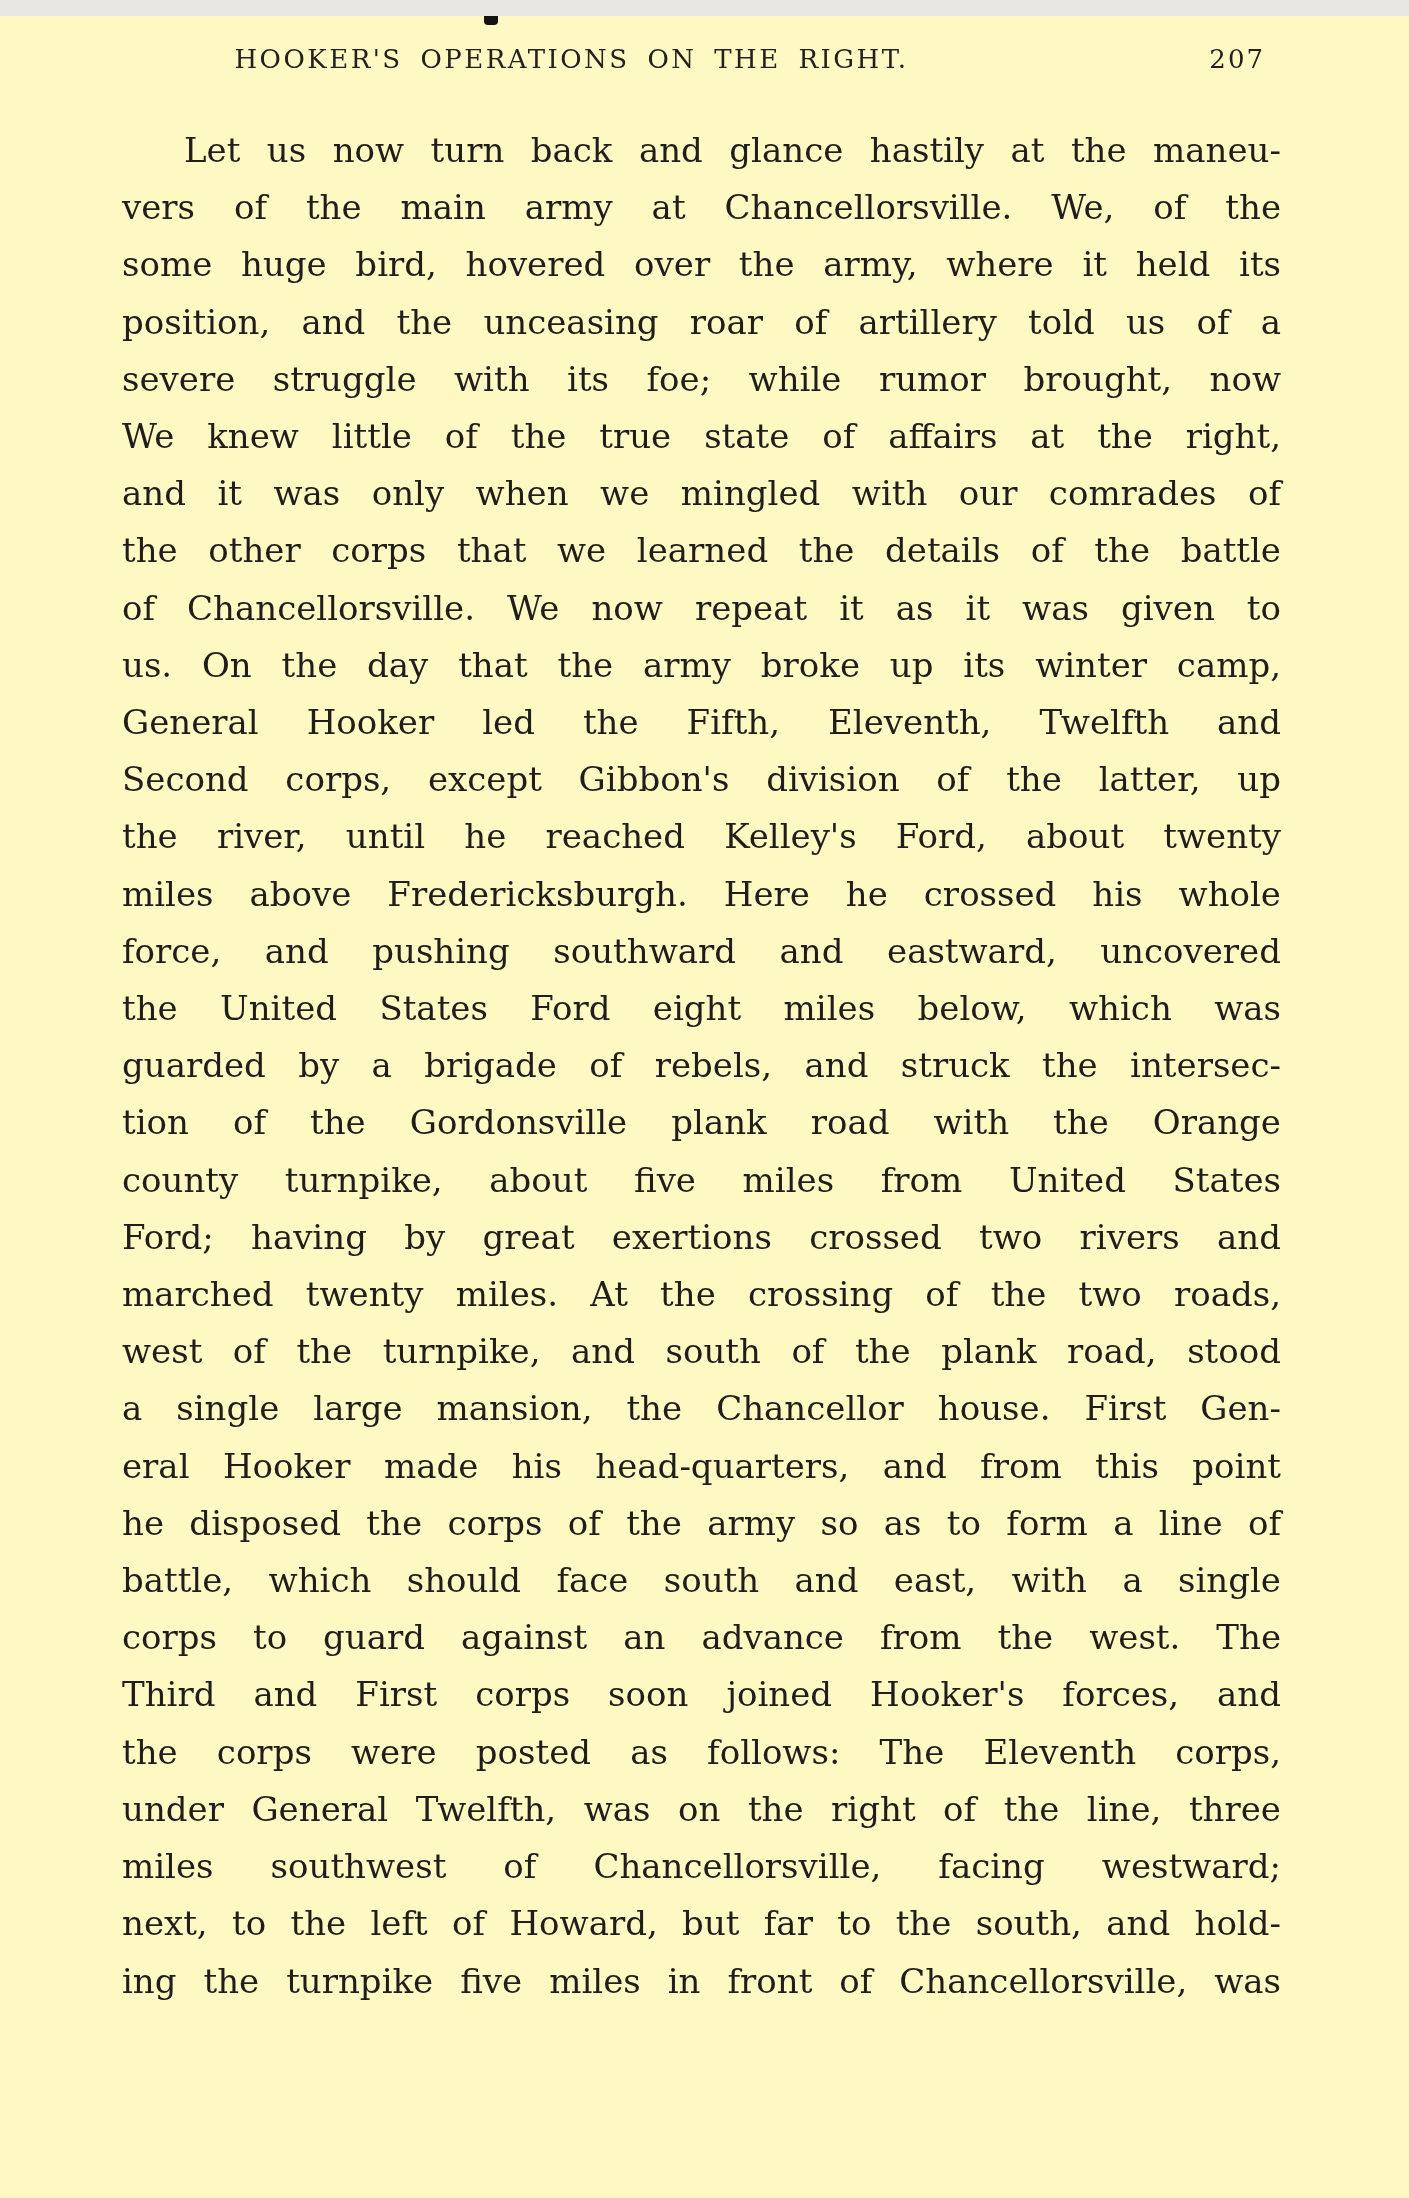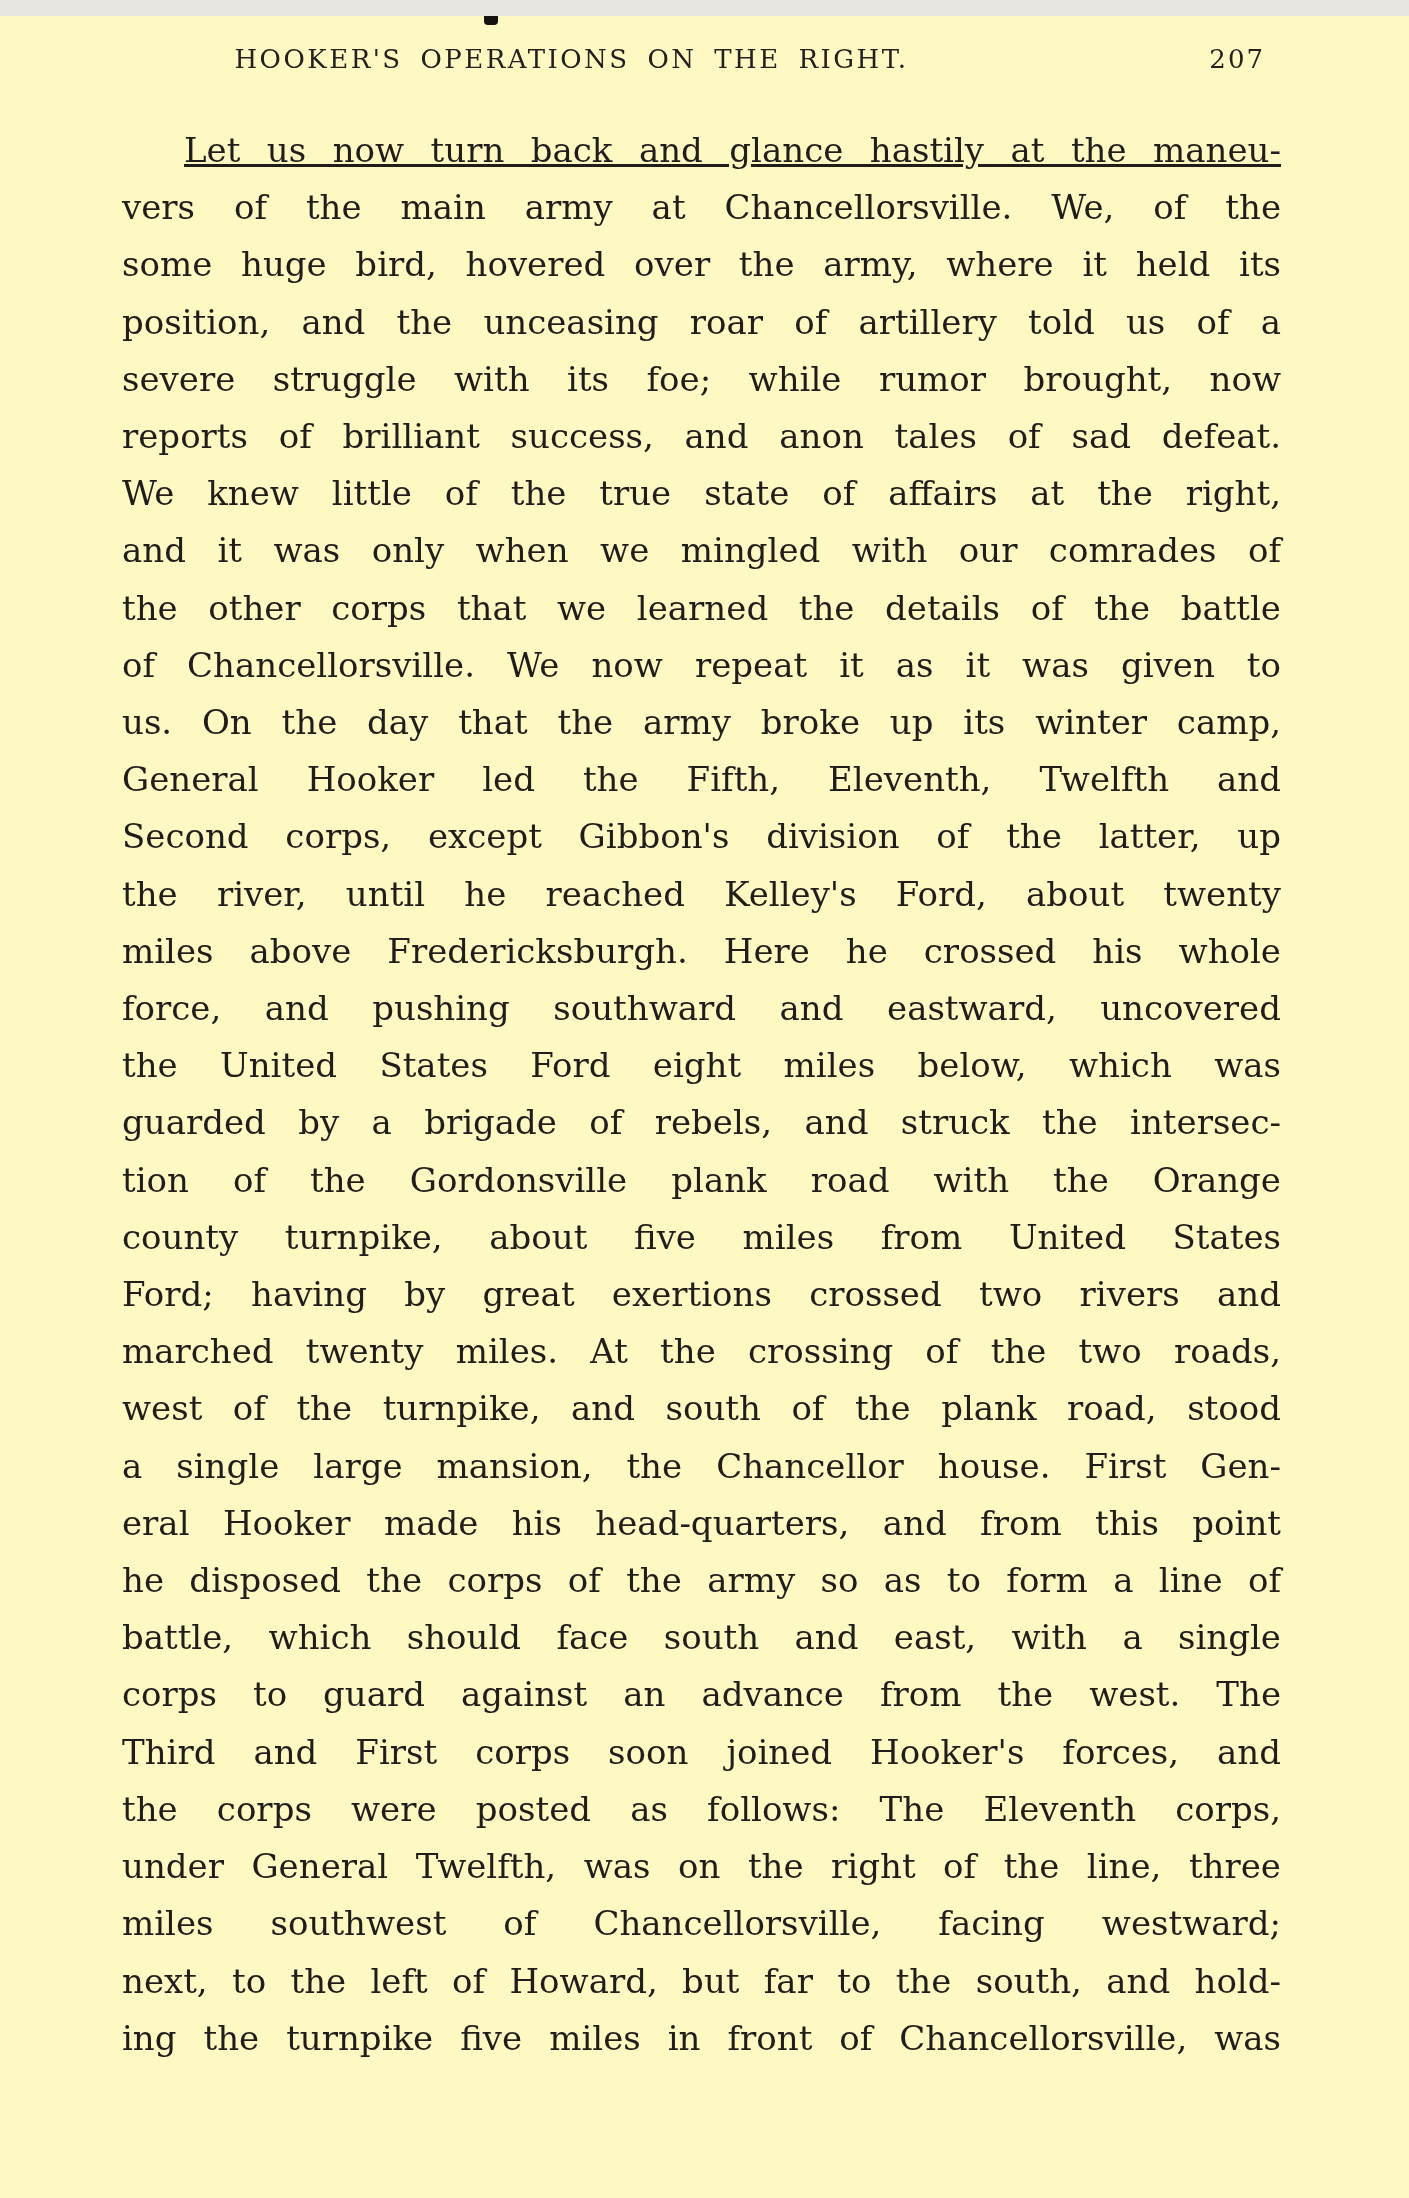--- a/index.html
+++ b/index.html
@@ -46,21 +46,20 @@
     line-height: 57.2px;
   }
   .line {
     text-align: justify;
     text-align-last: justify;
     white-space: normal;
     color: #201d1a;
   }
   .line.indent {
     padding-left: 62px;
-    text-decoration: underline;
   }
   .scan-edge-bottom {
     position: absolute;
     left: 0;
     bottom: 0;
     width: 100%;
     height: 6px;
     background: linear-gradient(to bottom, rgba(60,55,50,0.25), #3a3531);
   }
   .scan-speck-top {
@@ -81,21 +80,20 @@
     <span class="running-title">HOOKER'S OPERATIONS ON THE RIGHT.</span>
     <span class="page-number">207</span>
   </div>
 
   <div class="body-text" id="body-text">
       <div class="line indent">Let us now turn back and glance hastily at the maneu-</div>
       <div class="line">vers of the main army at Chancellorsville.  We, of the</div>
       <div class="line">some huge bird, hovered over the army, where it held its</div>
       <div class="line">position, and the unceasing roar of artillery told us of a</div>
       <div class="line">severe struggle with its foe; while rumor brought, now</div>
-      <div class="line">reports of brilliant success, and anon tales of sad defeat.</div>
       <div class="line">We knew little of the true state of affairs at the right,</div>
       <div class="line">and it was only when we mingled with our comrades of</div>
       <div class="line">the other corps that we learned the details of the battle</div>
       <div class="line">of Chancellorsville.  We now repeat it as it was given to</div>
       <div class="line">us.  On the day that the army broke up its winter camp,</div>
       <div class="line">General Hooker led the Fifth, Eleventh, Twelfth and</div>
       <div class="line">Second corps, except Gibbon's division of the latter, up</div>
       <div class="line">the river, until he reached Kelley's Ford, about twenty</div>
       <div class="line">miles above Fredericksburgh.  Here he crossed his whole</div>
       <div class="line">force, and pushing southward and eastward, uncovered</div>

